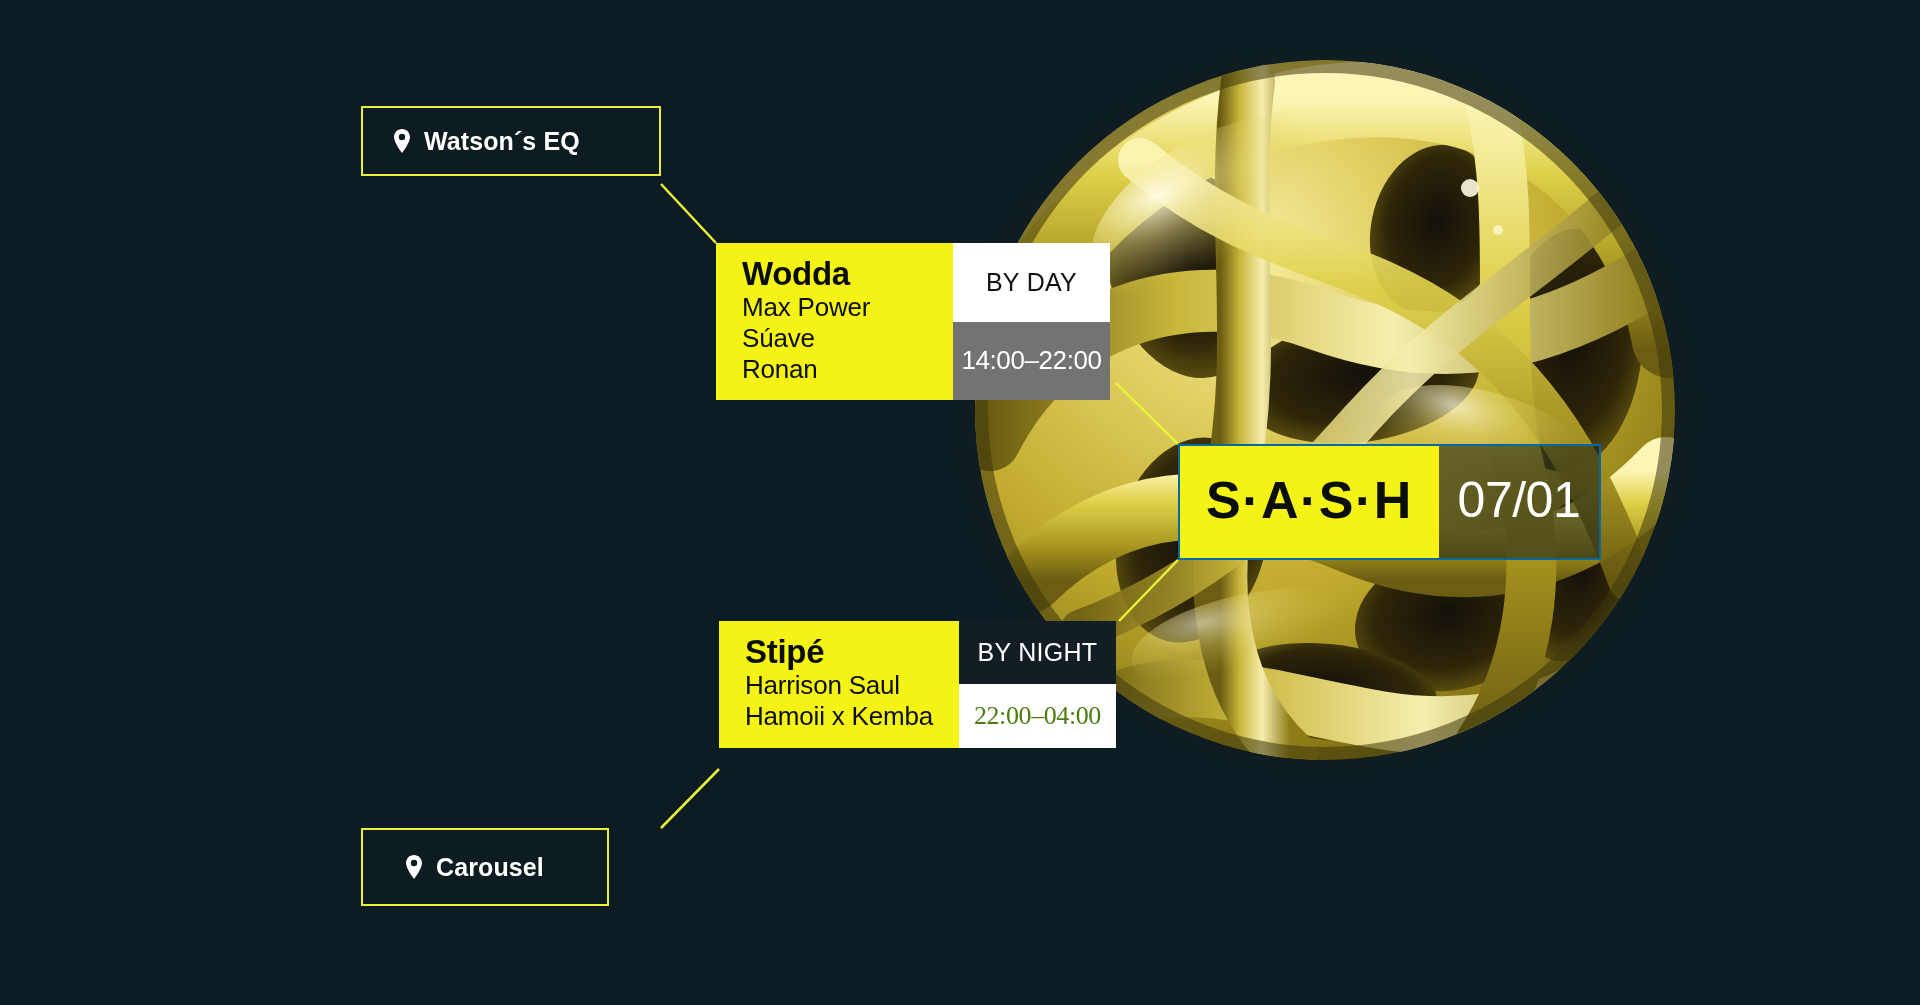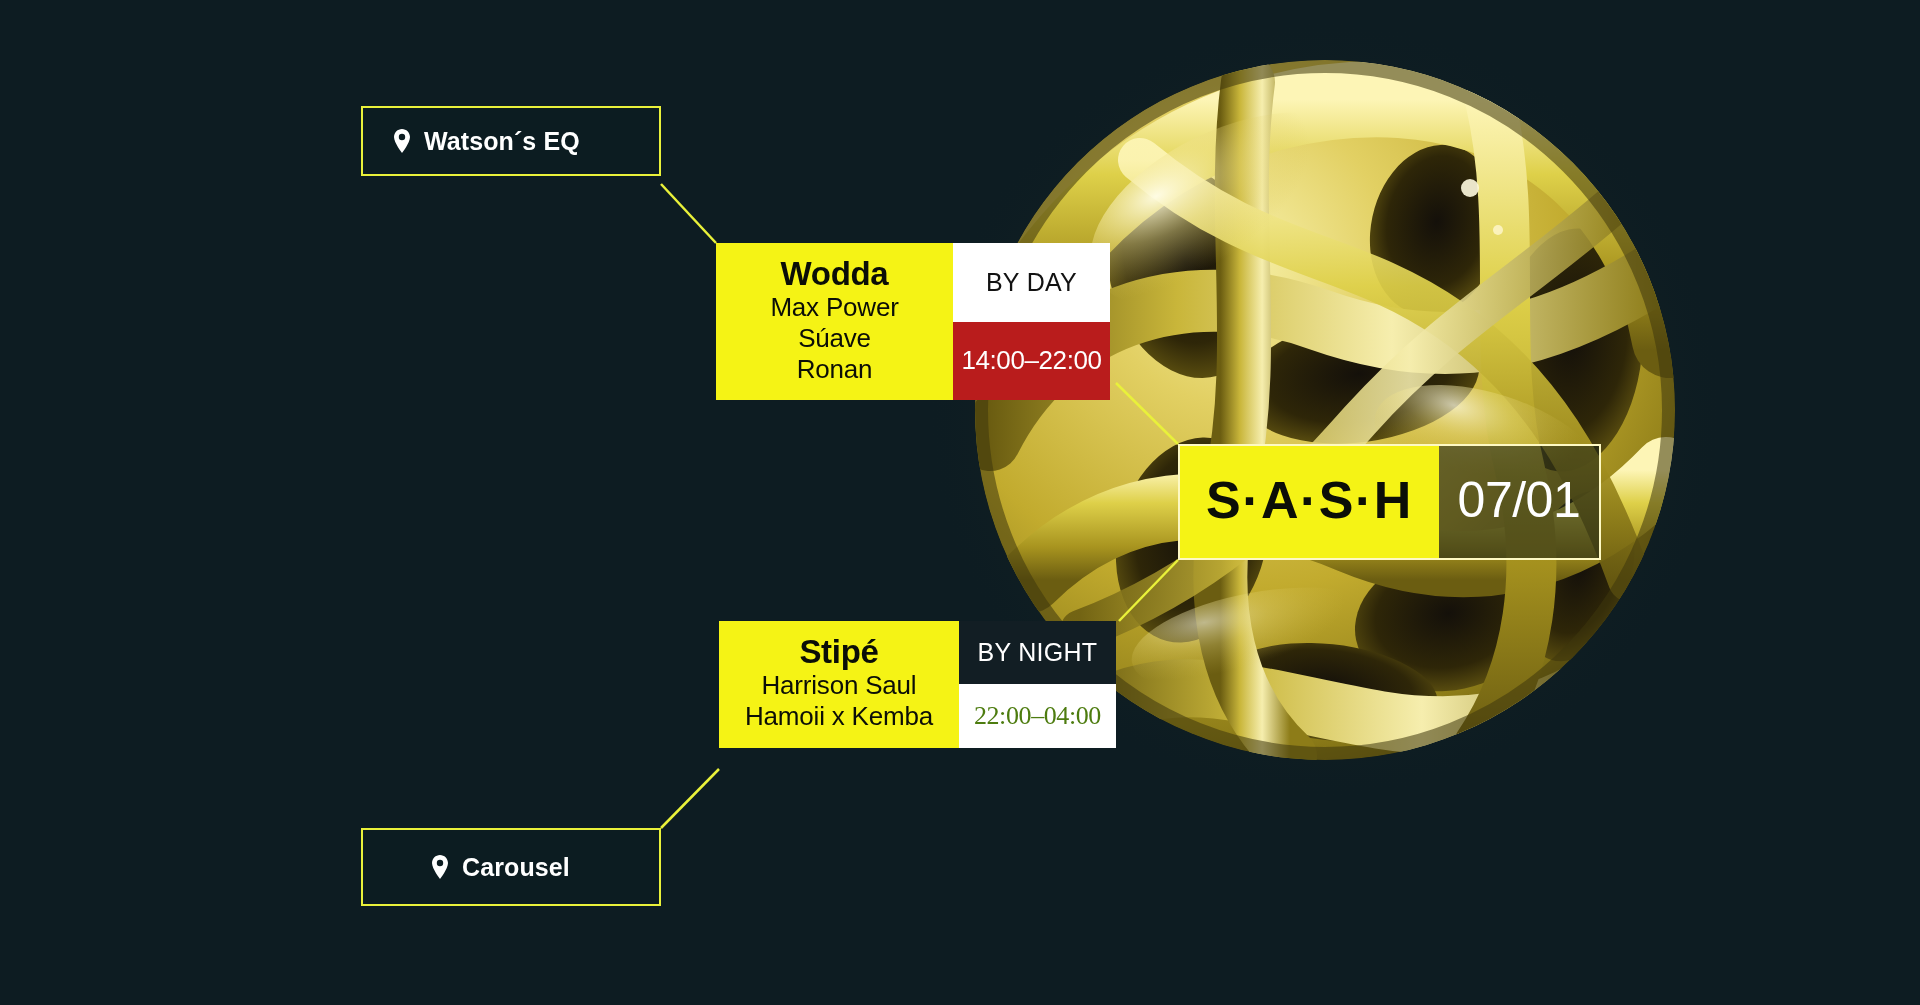--- a/index.html
+++ b/index.html
@@ -47,34 +47,33 @@
     color:#ffffff;
     font-size:25px;
     font-weight:bold;
     letter-spacing:0.1px;
     white-space:nowrap;
   }
   .venue-pill .pin { flex:0 0 auto; display:block; }
   .venue-label { line-height:1; }
 
   #venue-top    { left:361px; top:106px;  width:300px; height:70px; }
-  #venue-bottom { left:361px; top:828px;  width:300px; height:78px; justify-content:center;padding-left:9px; }
+  #venue-bottom { left:361px; top:828px;  width:248px; height:78px; justify-content:center;padding-left:9px; }
 
   
   .lineup-card {
     position:absolute;
     display:flex;
     align-items:stretch;
     background:#f5f315;
   }
   .lineup-names {
     background:#f5f315;
     color:#0b0e07;
     padding:12px 26px 16px;
-    text-align:center;
     display:flex;
     flex-direction:column;
     justify-content:center;
     min-width:237px;
   }
   .headliner {
     font-size:33px;
     font-weight:bold;
     line-height:1.13;
     letter-spacing:-0.3px;
@@ -95,35 +94,35 @@
     flex:1 1 50%;
     display:flex;
     align-items:center;
     justify-content:center;
     white-space:nowrap;
   }
   .slot-period { font-size:25px; letter-spacing:0.3px; }
   .slot-time   { font-size:26px; letter-spacing:-0.4px; }
 
   .theme-day .slot-period { background:#ffffff; color:#121212;text-align:center; }
-  .theme-day .slot-time   { background:#b91c1c; color:#ffffff; }
+  .theme-day .slot-time   { background:#737373; color:#ffffff; }
   .theme-night .slot-period { background:#121e24; color:#ffffff; }
   .theme-night .slot-time   { background:#ffffff; color:#4d7c0f;font-family:Liberation Serif, serif; }
 
   #card-day   { left:716px; top:243px; }
   #card-night { left:719px; top:621px; }
 
   
   #brand-bar {
     position:absolute;
     left:1178px; top:444px;
     height:116px;
     display:flex;
     align-items:stretch;
-    border:2px solid #fef9c3;
+    border:2px solid #0369a1;
   }
   #brand-mark {
     background:#f5f315;
     color:#0b0e07;
     font-size:52px;
     font-weight:bold;
     letter-spacing:1.5px;
     display:flex;
     align-items:center;
     justify-content:center;

